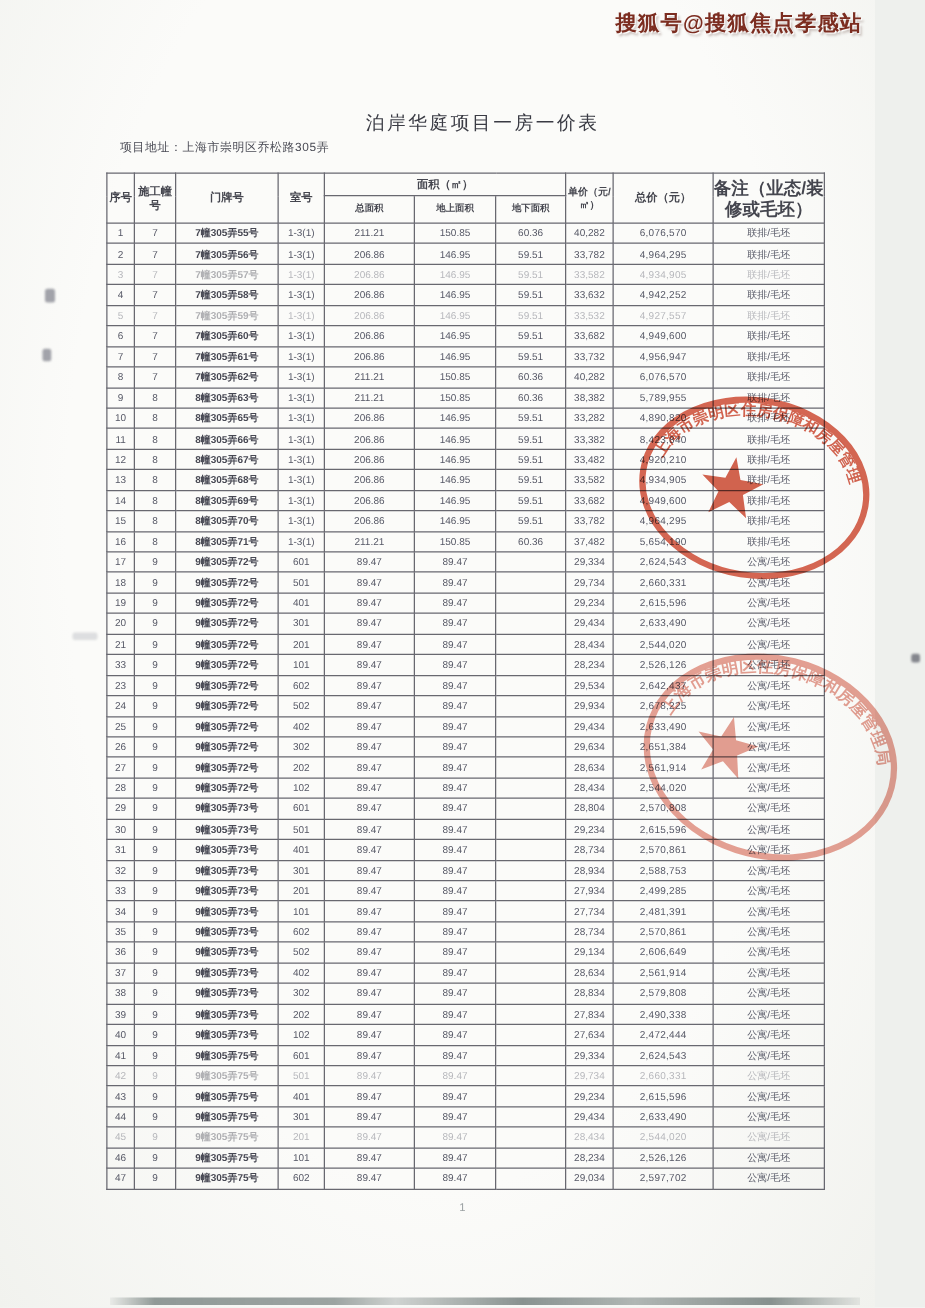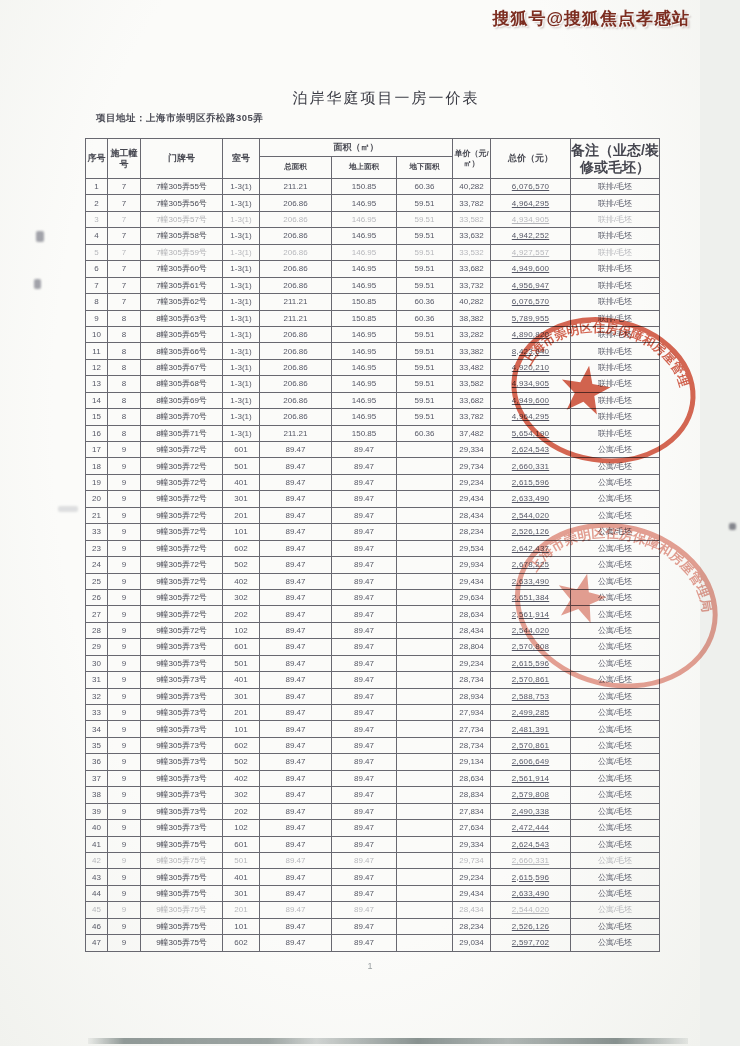--- a/index.html
+++ b/index.html
@@ -10,35 +10,35 @@
         background:radial-gradient(ellipse at 50% 40%, #fbfbf9 60%, #f1f2ee 100%);}
 
   
   .watermark{position:absolute;top:7px;right:10px;font-size:17px;font-weight:bold;
      color:#7c2d20;letter-spacing:1px;
      text-shadow:1px 1px 0 rgba(255,255,255,.85), 2px 2px 2px rgba(60,20,10,.25);}
 
   
   .doc-title{position:absolute;top:89px;left:0;width:740px;text-align:center;
      font-size:15px;font-weight:normal;color:#3a3b44;letter-spacing:2px;margin-left:16px;}
-  .doc-address{position:absolute;top:112px;left:96px;font-size:9.5px;font-weight:bold;
+  .doc-address{position:absolute;top:112px;left:96px;font-size:9.5px;font-weight:normal;
      color:#4a4b55;letter-spacing:.5px;}
 
   
   .price-table{position:absolute;top:138px;left:85px;width:574px;
      border-collapse:collapse;table-layout:fixed;}
   .price-table th,.price-table td{border:1px solid #686870;padding:0;
      font-size:8px;color:#565866;text-align:center;vertical-align:middle;
      line-height:1.15;overflow:hidden;word-break:break-all;}
   .price-table thead th{font-size:9px;font-weight:bold;color:#45464f;}
   .price-table thead tr.tier1 th{height:17px;}
   .price-table thead tr.tier2 th{height:21px;font-size:7.5px;}
   .price-table tbody tr{height:16.45px;}
-  .price-table td.door{font-weight:400;color:#474853;}
-  .price-table td.total{letter-spacing:.2px;text-decoration:underline;}
+  .price-table td.door{font-weight:700;color:#474853;}
+  .price-table td.total{letter-spacing:.2px;}
   tr.faded td{opacity:.42;}
 
   
   .stamp{position:absolute;mix-blend-mode:multiply;pointer-events:none;}
   #stamp1{left:508px;top:316px;opacity:.82;transform:rotate(9deg);}
   #stamp2{left:510px;top:522px;opacity:.5;transform:rotate(14deg);}
 
   
   .smudge{position:absolute;background:rgba(55,58,75,.45);filter:blur(1px);border-radius:2px;}
   #smudge-a{left:36px;top:231px;width:8px;height:11px;}

